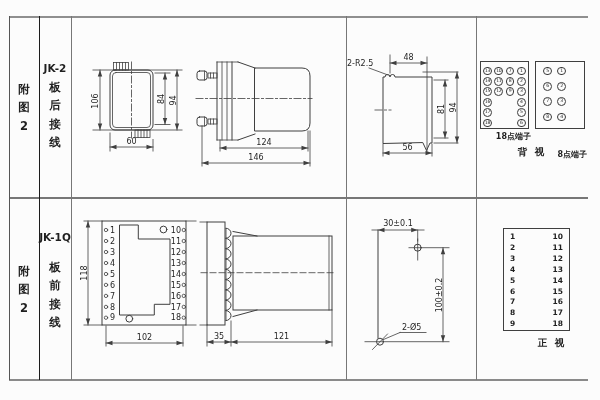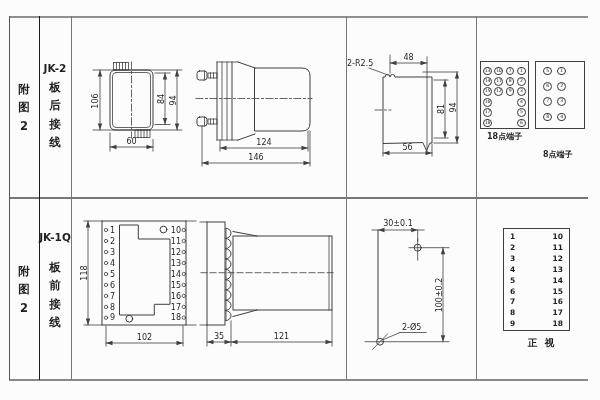--- a/index.html
+++ b/index.html
@@ -12,21 +12,21 @@
   .f{fill:#3f3f3f;stroke:none;}
   .dd{stroke-dasharray:7 2.5 2 2.5;}
   .dsh{stroke-dasharray:6 3;}
   text{fill:#1f1f1f;font-size:8px;font-family:"DejaVu Sans","Liberation Sans",sans-serif;}
   .lab{position:absolute;text-align:center;line-height:18.4px;font-size:11.5px;font-weight:600;}
   .mod{position:absolute;text-align:center;font-size:10.5px;font-weight:700;}
   .tc{position:absolute;border:1px solid #3a3a3a;border-radius:50%;width:8.8px;height:8.8px;
       box-sizing:border-box;font-size:4.6px;line-height:6.6px;text-align:center;letter-spacing:-0.3px;
       overflow:hidden;background:#fcfcfc;}
   .tbox{position:absolute;border:1px solid #3f3f3f;}
-  .tlabel{position:absolute;text-align:left;font-size:8px;font-weight:600;padding-left:11px;}
+  .tlabel{position:absolute;text-align:right;font-size:8px;font-weight:600;}
   .viewlab{position:absolute;text-align:center;font-size:9.5px;font-weight:600;letter-spacing:2px;}
   .numcol{position:absolute;font-size:7.5px;line-height:10.9px;font-weight:600;}
 </style>
 </head>
 <body>
 
 <div id="canvas">
 
   <div class="hl" style="left:9px;top:16px;width:579px;height:1.6px;background:#8f8f8f;"></div>
   <div class="hl" style="left:9px;top:197px;width:579px;height:1.8px;background:#777;"></div>
@@ -187,20 +187,21 @@
       <span class="tc" style="left:21.1px;top:4.6px;">1</span>
       <span class="tc" style="left:7.1px;top:19.9px;">6</span>
       <span class="tc" style="left:21.1px;top:19.9px;">2</span>
       <span class="tc" style="left:7.1px;top:35.2px;">7</span>
       <span class="tc" style="left:21.1px;top:35.2px;">3</span>
       <span class="tc" style="left:7.1px;top:50.5px;">8</span>
       <span class="tc" style="left:21.1px;top:50.5px;">4</span>
     </div>
     <div class="tlabel" style="left:0px;top:81px;width:55px;">18点端子</div>
     <div class="tlabel" style="left:56px;top:99px;width:55px;">8点端子</div>
+    <div class="viewlab" style="left:0px;top:96px;width:112px;">背  视</div>
   </div>
 
   <svg style="left:78px;top:215px;" width="118" height="138" viewBox="0 0 118 138">
     <rect class="s" x="24" y="6" width="84" height="104"></rect>
     <path class="s thin" d="M108,6 H118 M108,110 H118"></path>
     <path class="s" d="M42,10 H60.3 V24 H92 V89.3 H76.3 V100 H42 Z"></path>
     <circle class="s" cx="85.5" cy="14.5" r="3.4"></circle>
     <circle class="s" cx="51.3" cy="103.7" r="3.4"></circle>
     <g>
       <circle class="s thin" cx="28" cy="15" r="1.7"></circle>
@@ -321,16 +322,16 @@
           <div>11</div>
         <div>12</div>
           <div>13</div>
         <div>14</div>
           <div>15</div>
         <div>16</div>
           <div>17</div>
         <div>18</div>
       </div>
     </div>
-    <div class="viewlab" style="left:6px;top:115px;width:92px;">正  视</div>
+    <div class="viewlab" style="left:16px;top:115px;width:92px;">正  视</div>
   </div>
 
 </div>
 
 </body></html>

